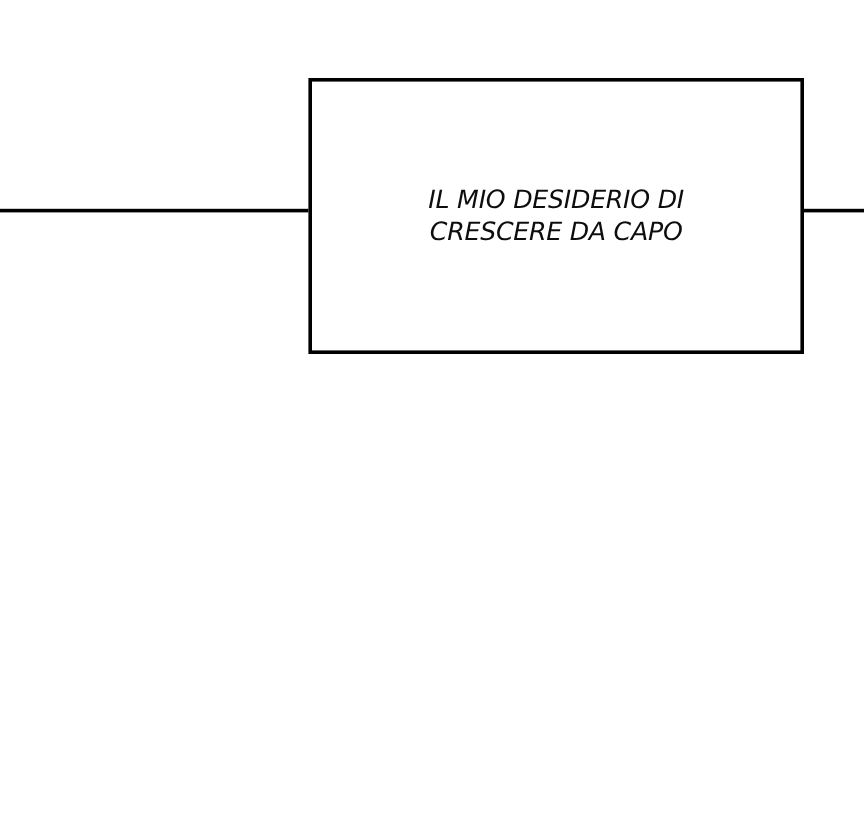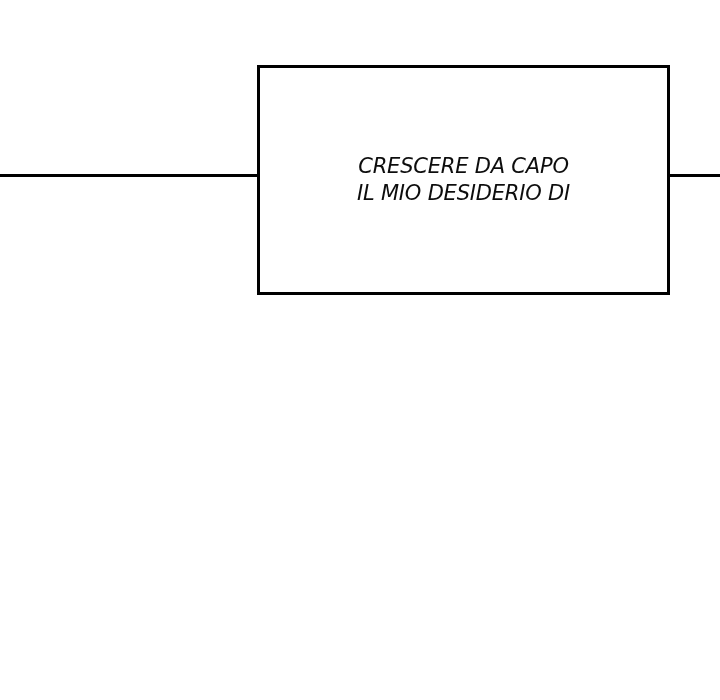--- a/index.html
+++ b/index.html
@@ -64,18 +64,18 @@
 <body>
 
 <div class="page">
 
   <div class="connector-line left"></div>
 
   <div class="connector-line right"></div>
 
   <div class="caption-box">
     <div class="caption-text">
+      <span class="line">IL MIO DESIDERIO DI</span>
       <span class="line">CRESCERE DA CAPO</span>
-      <span class="line">IL MIO DESIDERIO DI</span>
     </div>
   </div>
 
 </div>
 
 </body></html>

